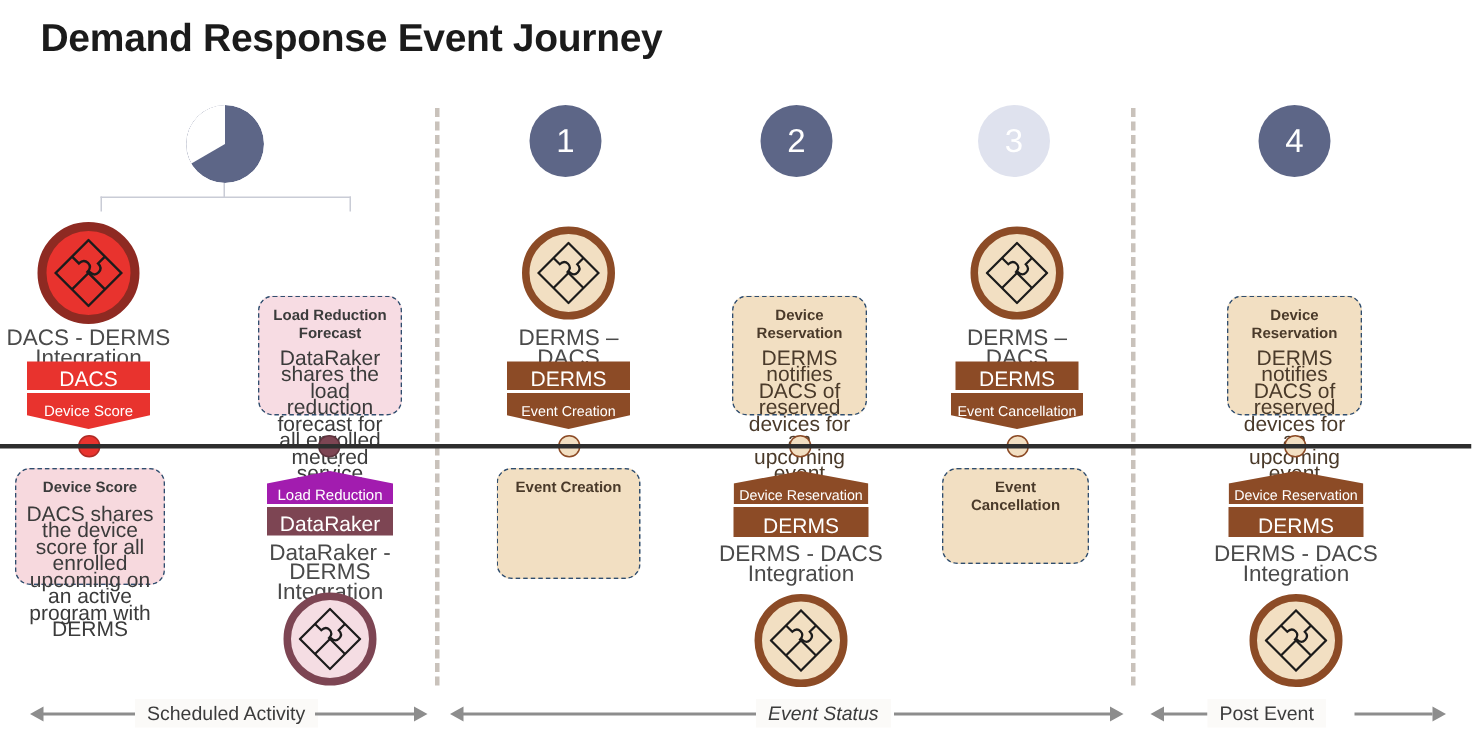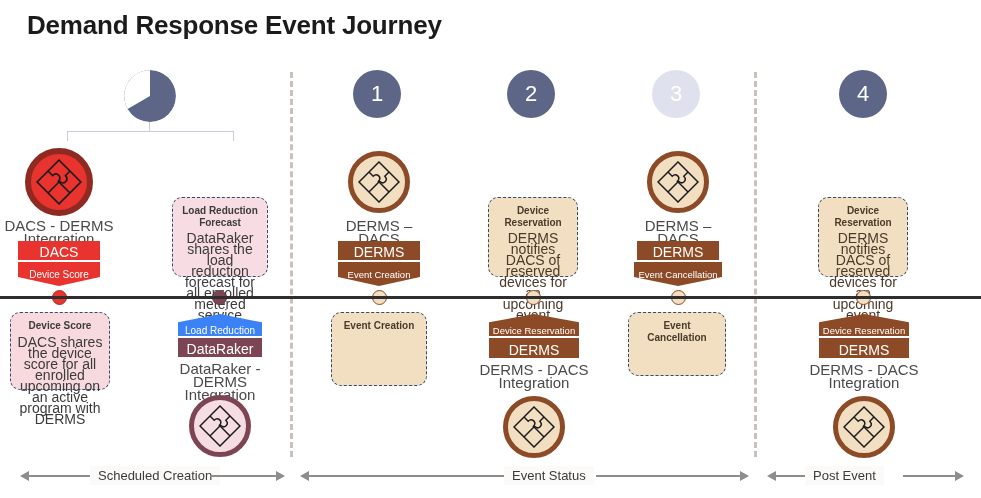--- a/index.html
+++ b/index.html
@@ -139,21 +139,21 @@
   <div class="abs callout" style="left:10px;top:312px;width:100px;height:78px;background:#f7d9de;border:1.5px dashed #2f4d6e;color:#3b3b3b;">
     <div class="co-title">Device Score</div>
     <div class="co-body">DACS shares the device score for all enrolled upcoming on an active program with DERMS</div>
   </div>
 
   <div class="abs callout" style="left:172px;top:197px;width:96px;height:80px;background:#f7dce3;border:1.5px dashed #2f4d6e;color:#3b3b3b;">
     <div class="co-title">Load Reduction Forecast</div>
     <div class="co-body">DataRaker shares the load reduction forecast for all enrolled metered service points</div>
   </div>
   <div class="abs tl-dot" style="left:212px;top:290px;background:#7d4553;border:1.5px solid #5e333d;"></div>
-  <div class="abs lbl chev-up" style="left:178px;top:314px;width:84px;height:22px;background:#3b82f6;font-size:10px;padding-top:5px;">
+  <div class="abs lbl chev-up" style="left:178px;top:314px;width:84px;height:22px;background:#a21caf;font-size:10px;padding-top:5px;">
     <span>Load Reduction</span>
   </div>
   <div class="abs lbl rect" style="left:178px;top:338px;width:84px;height:19px;background:#7d4553;font-size:14px;">
     <span>DataRaker</span>
   </div>
   <div class="abs caption" style="left:160px;top:362px;width:120px;white-space:pre-line;">DataRaker - DERMS
 Integration</div>
   <div class="abs puzzle-badge" style="left:189px;top:395px;width:62px;height:62px;background:#f5dde3;border:5px solid #7d4553;">
     <svg width="42" height="42" viewBox="0 0 46 46">
       <g transform="rotate(45 23 23)" fill="none" stroke="#1b1b1b" stroke-width="1.6">
@@ -251,27 +251,27 @@
         <path d="M23 7.5 L23 14 q4.5 0 4.5 4 t-4.5 4 L23 38.5"></path>
         <path d="M7.5 23 L14 23 q0 -4.5 4 -4.5 t4 4.5 L38.5 23"></path>
       </g>
     </svg>
   </div>
 
   <div class="abs" id="timeline"></div>
 
   <div class="abs arrow-head arrow-left" style="left:20px;top:471px;"></div>
   <div class="abs phase-line" style="left:28px;top:475px;width:62px;"></div>
-  <div class="abs phase-label" style="left:90px;top:466px;">Scheduled Creation</div>
+  <div class="abs phase-label" style="left:90px;top:466px;">Scheduled Activity</div>
   <div class="abs phase-line" style="left:210px;top:475px;width:66px;"></div>
   <div class="abs arrow-head arrow-right" style="left:276px;top:471px;"></div>
 
   <div class="abs arrow-head arrow-left" style="left:300px;top:471px;"></div>
   <div class="abs phase-line" style="left:308px;top:475px;width:196px;"></div>
-  <div class="abs phase-label" style="left:504px;top:466px;">Event Status</div>
+  <div class="abs phase-label" style="left:504px;top:466px;font-style:italic;">Event Status</div>
   <div class="abs phase-line" style="left:596px;top:475px;width:144px;"></div>
   <div class="abs arrow-head arrow-right" style="left:740px;top:471px;"></div>
 
   <div class="abs arrow-head arrow-left" style="left:767px;top:471px;"></div>
   <div class="abs phase-line" style="left:775px;top:475px;width:30px;"></div>
   <div class="abs phase-label" style="left:805px;top:466px;">Post Event</div>
   <div class="abs phase-line" style="left:903px;top:475px;width:52px;"></div>
   <div class="abs arrow-head arrow-right" style="left:955px;top:471px;"></div>
 
 </div>

